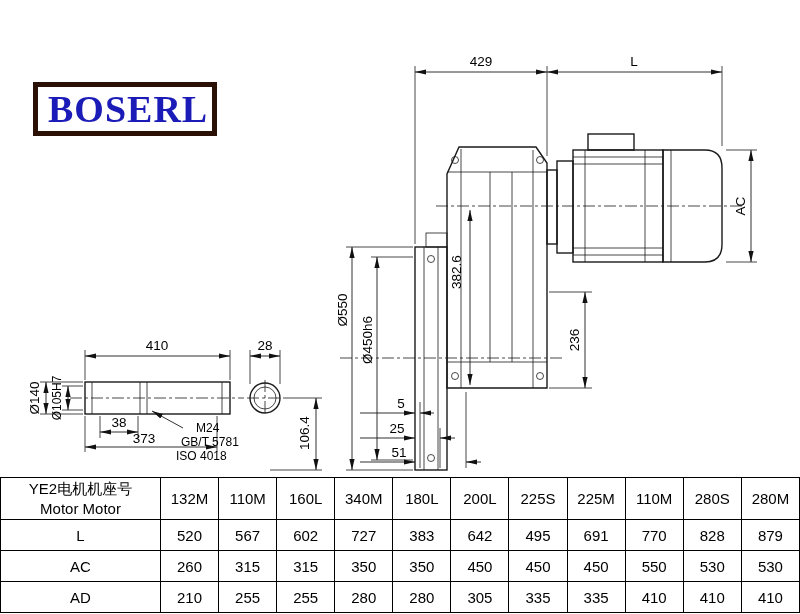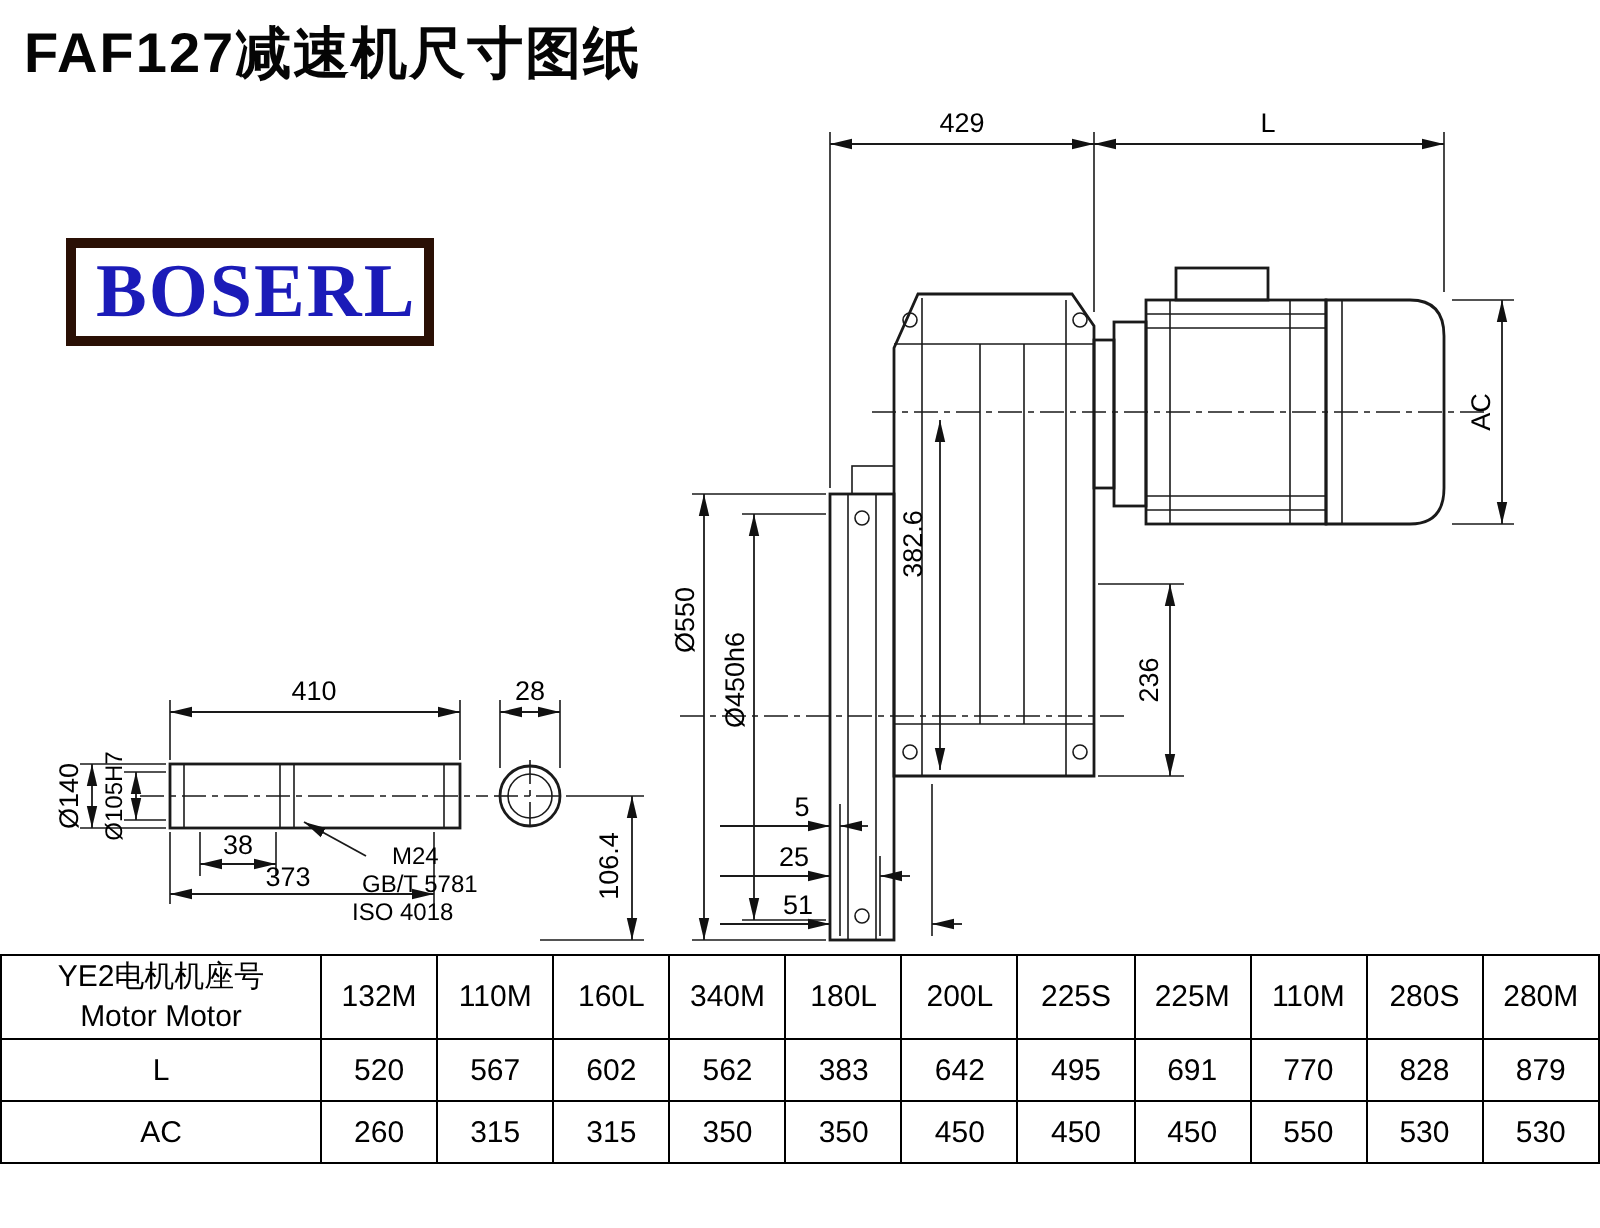--- a/index.html
+++ b/index.html
@@ -5,21 +5,21 @@
   * { margin:0; padding:0; box-sizing:border-box; }
   html,body { width:800px; height:614px; background:#ffffff; overflow:hidden;
               font-family:"Liberation Sans", sans-serif; color:#000; }
   .page { position:relative; width:800px; height:614px; background:#fff; }
 
   .title { position:absolute; left:12px; top:8px; font-size:28px; font-weight:bold;
            letter-spacing:1px; color:#050505; white-space:nowrap; }
 
   .logo-box { position:absolute; left:33px; top:82px; width:184px; height:54px;
               border:5px solid #2a1005; background:#fff; display:flex; align-items:center;
-              padding-left:10px;margin-top:37px; }
+              padding-left:10px; }
   .logo-box span { font-family:"Liberation Serif", serif; font-weight:bold;
                    font-size:38px; color:#1b1bb8; letter-spacing:1px; line-height:1; }
 
   svg.drawing { position:absolute; left:0; top:0; width:800px; height:478px; }
   .obj  { fill:none; stroke:#1a1a1a; stroke-width:1.4; }
   .thin { fill:none; stroke:#1a1a1a; stroke-width:0.8; }
   .dim  { fill:none; stroke:#1a1a1a; stroke-width:0.9; }
   .cl   { fill:none; stroke:#1a1a1a; stroke-width:0.8; stroke-dasharray:12 3 3 3; }
   svg text { font-family:"Liberation Sans", sans-serif; font-size:13.5px; fill:#000; }
   text.mid { text-anchor:middle; }
@@ -32,21 +32,20 @@
                      overflow:hidden; white-space:nowrap; }
   .size-table tr:first-child th { height:42px; }
   .size-table .label-col { width:160px; }
   .size-table .hdr div { line-height:1.3; }
 </style>
 </head>
 <body>
 
 <div class="page">
 
-  <h1 class="title">FAF127减速机尺寸图纸</h1>
 
   <div class="logo-box">
     <span>BOSERL</span>
   </div>
 
   <svg class="drawing" viewBox="0 0 800 478" xmlns="http://www.w3.org/2000/svg">
     <defs>
       <marker id="ae" markerWidth="12" markerHeight="8" refX="11" refY="3" orient="auto" markerUnits="userSpaceOnUse">
         <path d="M0,0.4 L11,3 L0,5.6 Z" fill="#111"></path>
       </marker>
@@ -225,21 +224,21 @@
           <th>225M</th>
           <th>110M</th>
           <th>280S</th>
           <th>280M</th>
         </tr>
         <tr>
           <th class="label-col">L</th>
           <td>520</td>
           <td>567</td>
           <td>602</td>
-          <td>562</td>
+          <td>727</td>
           <td>383</td>
           <td>642</td>
           <td>495</td>
           <td>691</td>
           <td>770</td>
           <td>828</td>
           <td>879</td>
         </tr>
         <tr>
           <th class="label-col">AC</th>
@@ -248,16 +247,30 @@
           <td>315</td>
           <td>350</td>
           <td>350</td>
           <td>450</td>
           <td>450</td>
           <td>450</td>
           <td>550</td>
           <td>530</td>
           <td>530</td>
         </tr>
+        <tr>
+          <th class="label-col">AD</th>
+          <td>210</td>
+          <td>255</td>
+          <td>255</td>
+          <td>280</td>
+          <td>280</td>
+          <td>305</td>
+          <td>335</td>
+          <td>335</td>
+          <td>410</td>
+          <td>410</td>
+          <td>410</td>
+        </tr>
       </tbody>
   </table>
 
 </div>
 
 </body></html>

